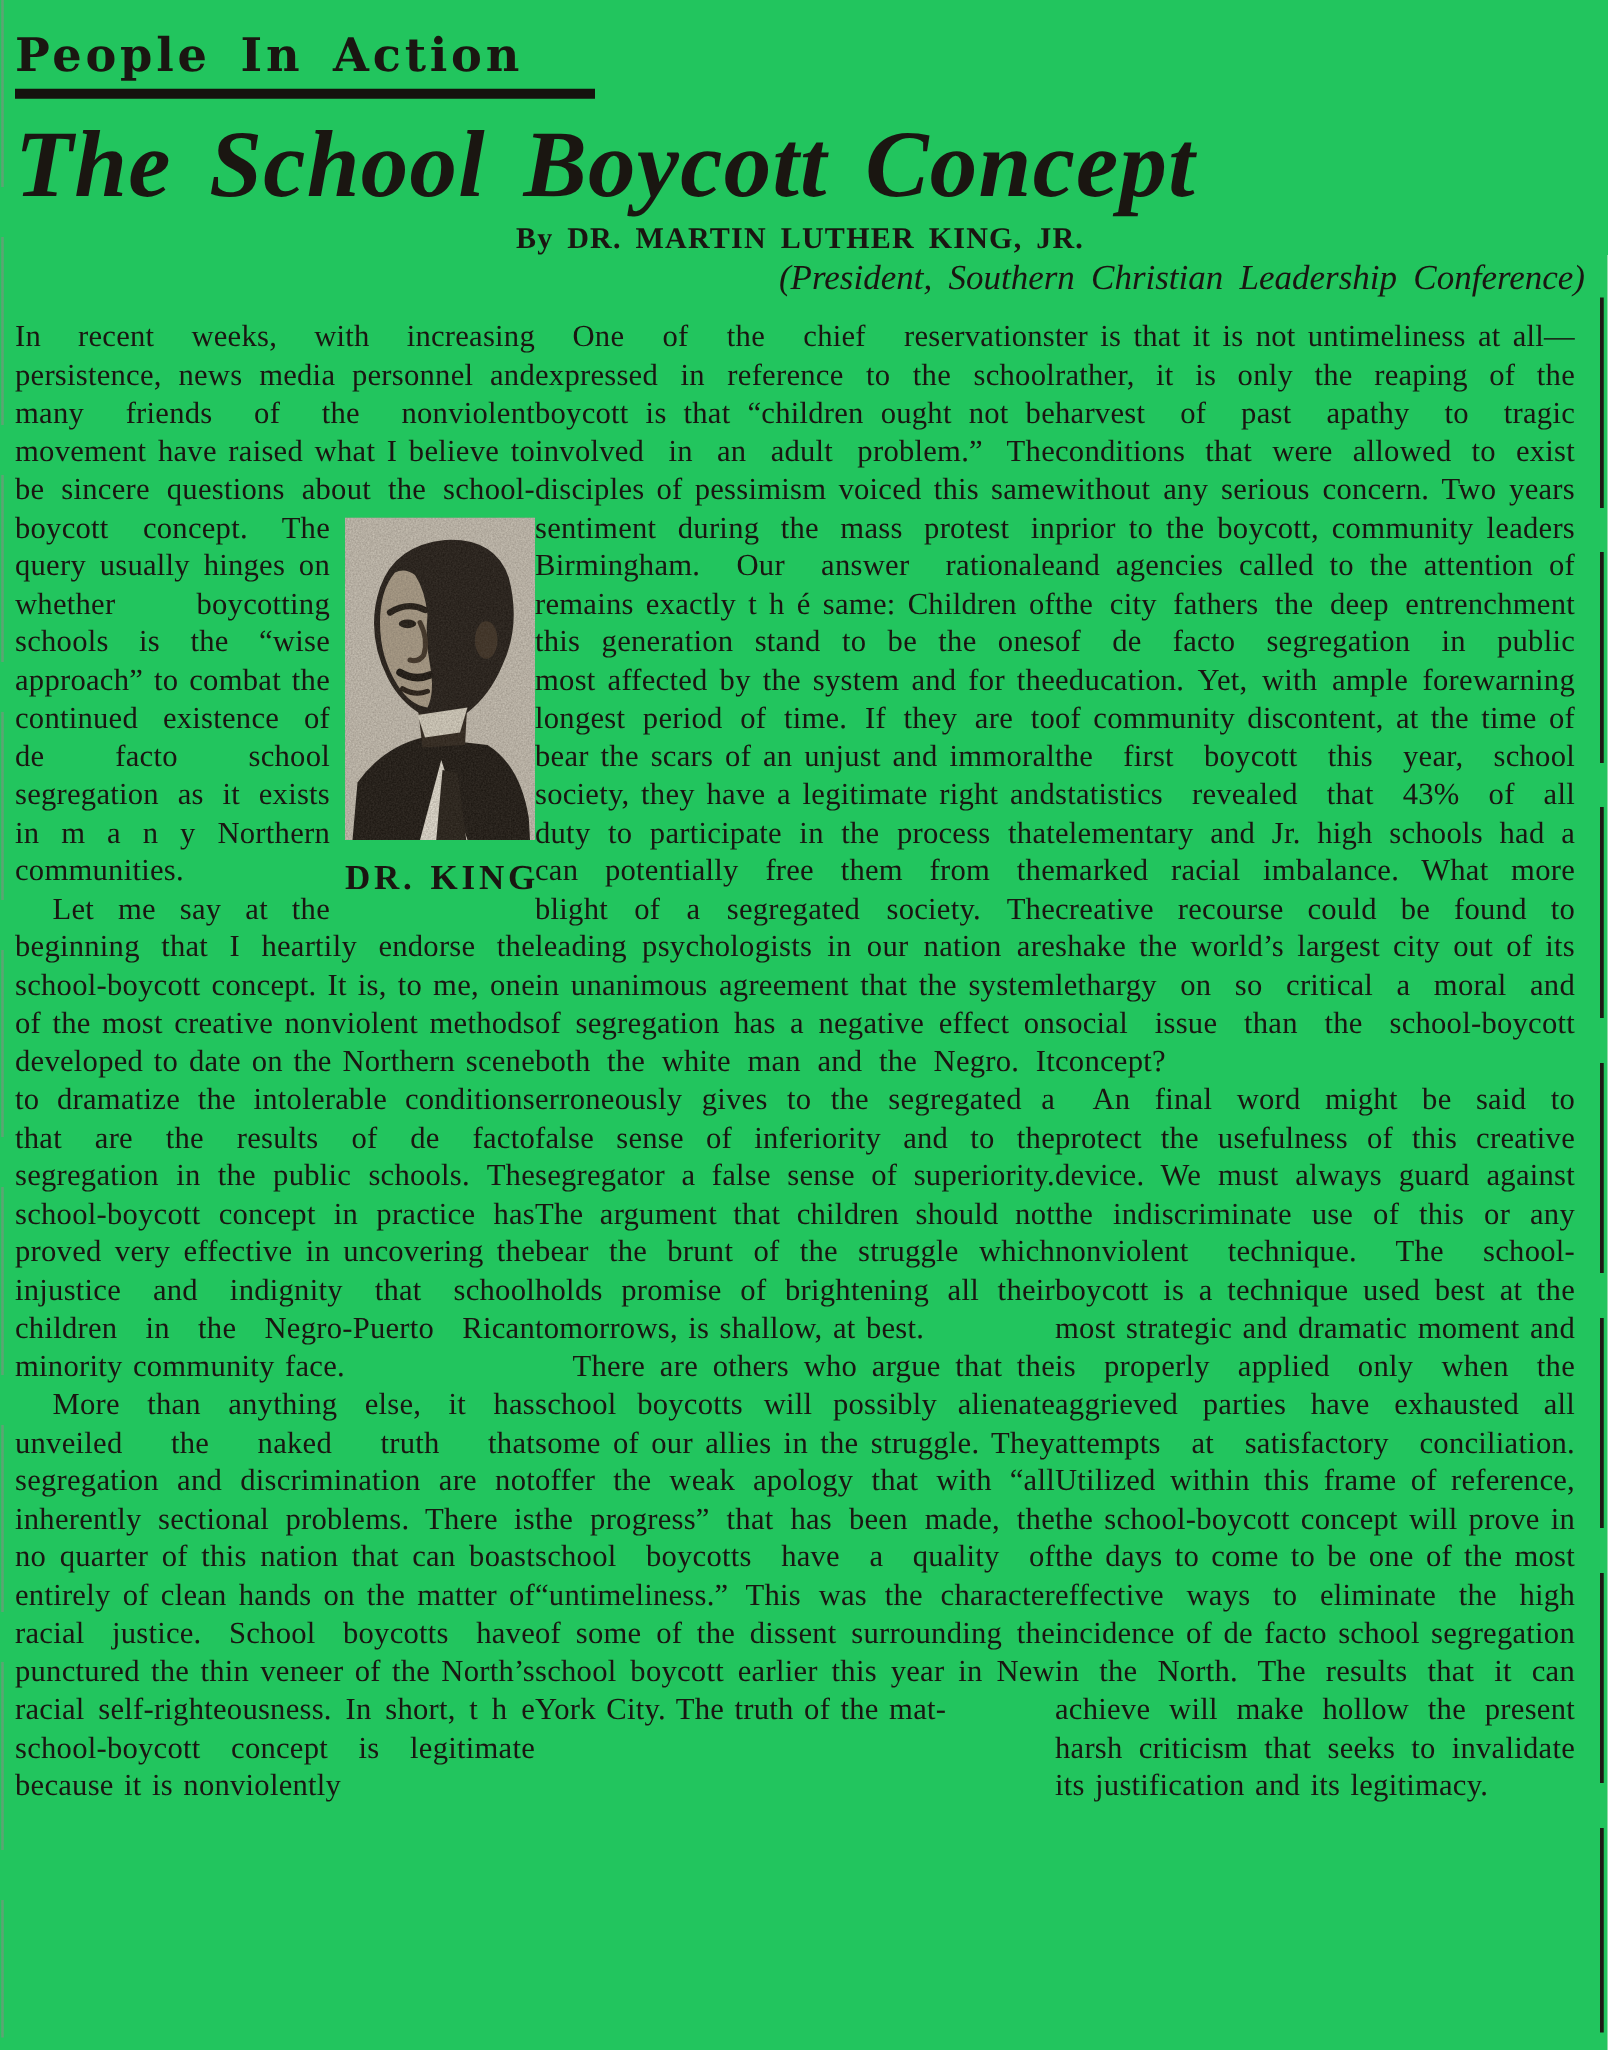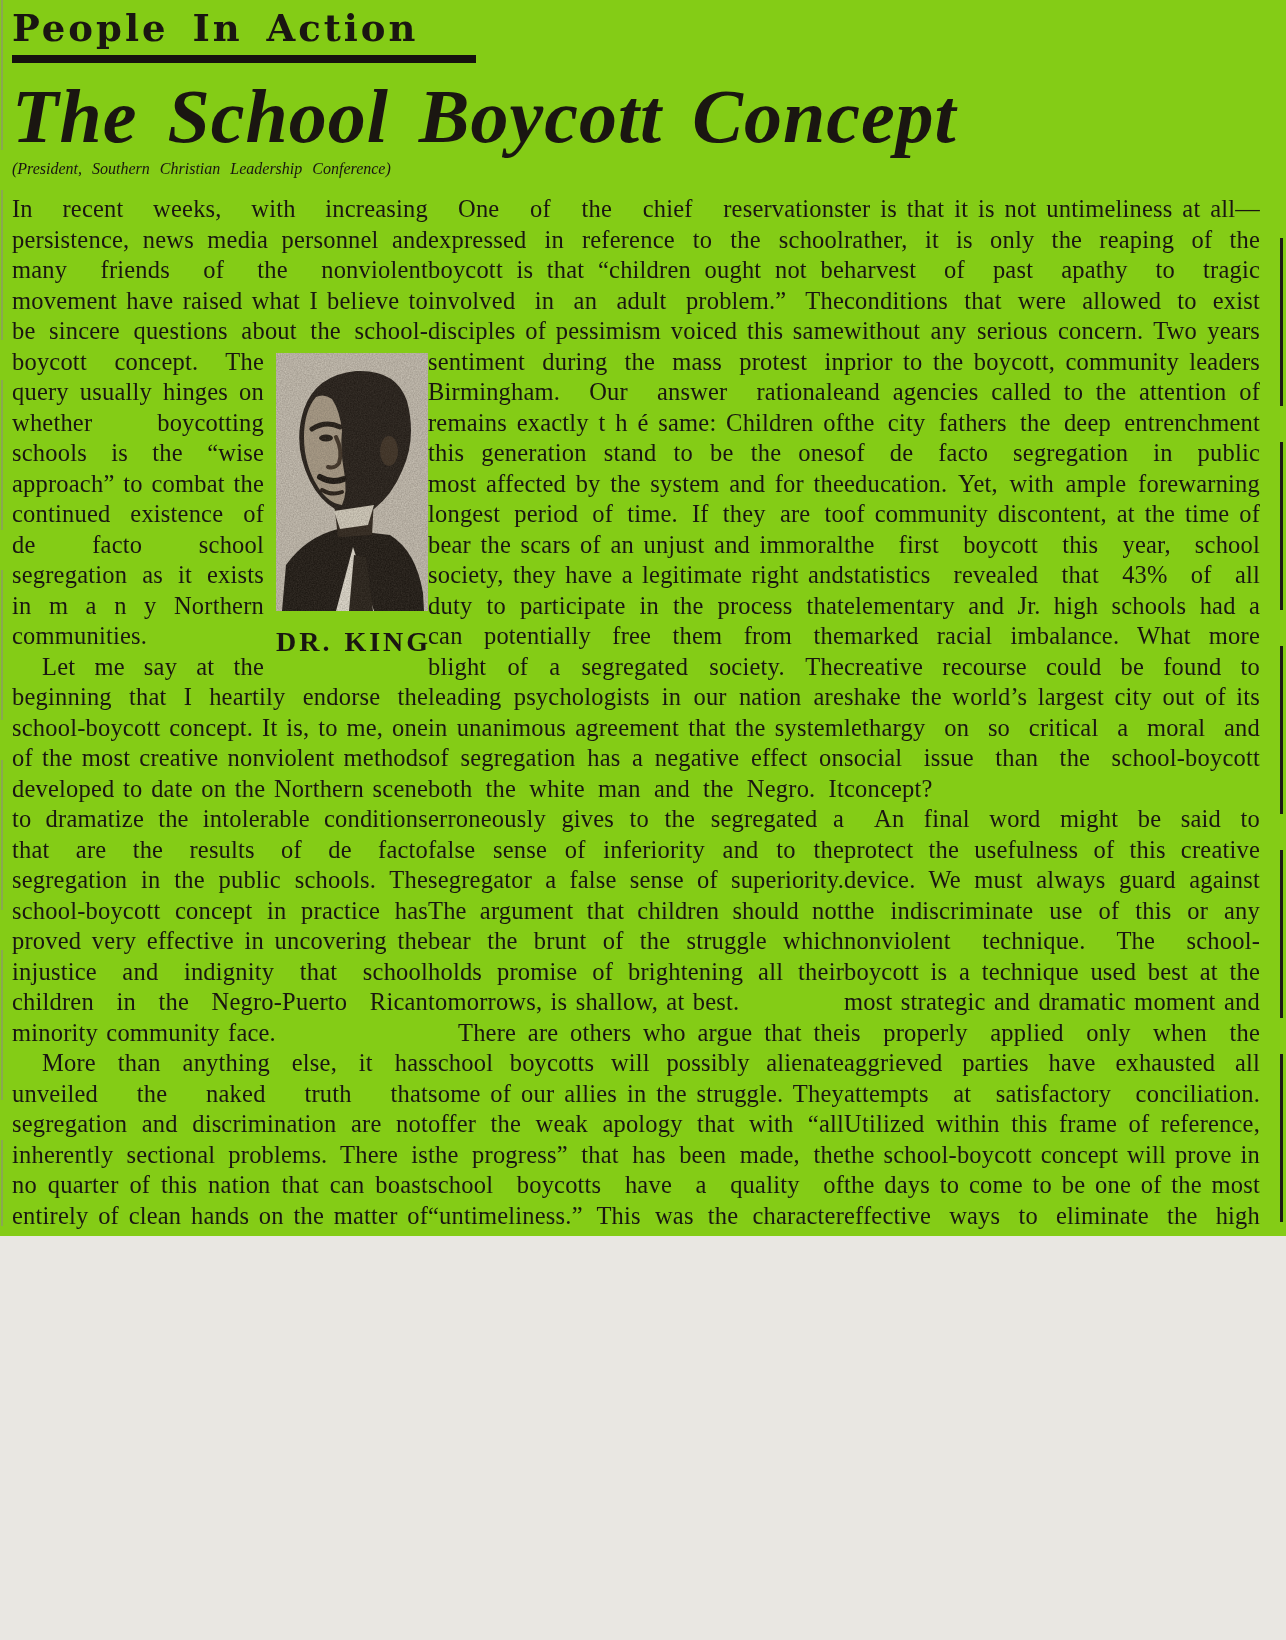--- a/index.html
+++ b/index.html
@@ -1,24 +1,24 @@
 <!DOCTYPE html>
 <html><head>
 <meta charset="utf-8">
 <style>
   html,body{margin:0;padding:0;background:#e9e7e2;}
   .page{
     position:relative;
-    width:1286px;height:1236px;
+    width:1286px;height:1640px;
     margin:0 auto;
-    background:#84cc16;
+    background:#22c55e;
     color:#1a1611;
     font-family:"Liberation Serif","DejaVu Serif",serif;
     box-sizing:border-box;
-    padding:8px 18px 10px 12px;
+    padding:24px 18px 10px 12px;
     overflow:hidden;
   }
   
   .kicker{
     display:inline-block;
     font-family:"DejaVu Serif","Liberation Serif",serif;
     font-weight:900;
     font-size:37px;
     letter-spacing:3px;
     word-spacing:8px;
@@ -38,23 +38,23 @@
   }
   .byline{
     text-align:center;
     font-weight:bold;
     font-size:24px;
     letter-spacing:1px;
     word-spacing:4px;
     margin-top:6px;
   }
   .affiliation{
-    text-align:left;
+    text-align:right;
     font-style:italic;
-    font-size:16px;
+    font-size:28px;
     word-spacing:6px;
     margin-top:2px;
   }
   
   .columns{
     display:flex;
     margin-top:16px;
     padding-right:8px;
   }
   .col{flex:1 1 0;min-width:0;}
@@ -99,20 +99,21 @@
   }
 </style>
 </head>
 <body>
 
 <div class="page">
 
   <div class="header">
     <span class="kicker">People In Action</span>
     <h1 class="headline">The School Boycott Concept</h1>
+    <div class="byline">By DR. MARTIN LUTHER KING, JR.</div>
     <div class="affiliation">(President, Southern Christian Leadership Conference)</div>
   </div>
 
   <div class="columns">
 
     <div class="col">
       <p class="para"><span>In recent weeks, with increasing persistence, news media personnel and many friends of the nonviolent movement have raised what I believe to be sincere questions about the school-boycott</span>
         <span class="photo-float">
             <svg class="photo-frame" viewBox="0 0 152 258" xmlns="http://www.w3.org/2000/svg" role="img">
             <defs>

